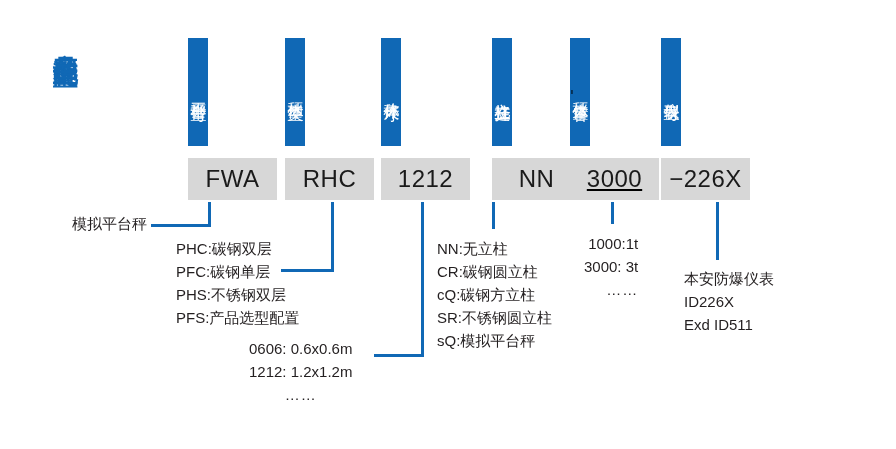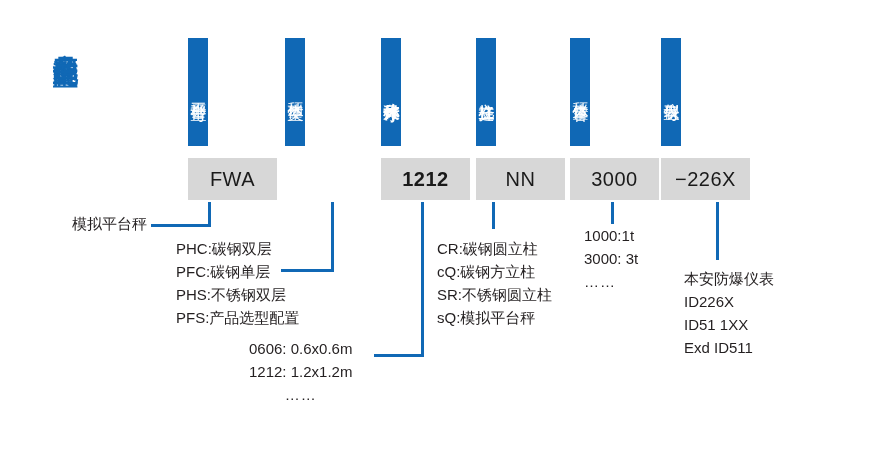--- a/index.html
+++ b/index.html
@@ -56,21 +56,21 @@
     box-sizing: border-box;
     padding: 6px 0;
   }
   .col-value {
     margin-top: 12px;
     background: #d7d7d7;
     color: #1a1a1a;
     height: 42px;
     line-height: 42px;
     text-align: center;
-    font-size: 20px;
+    font-size: 24px;
     letter-spacing: 0.5px;
   }
 
   
   .conn-v {
     position: absolute;
     width: 3px;
     background: #1068b5;
   }
   .conn-h {
@@ -99,33 +99,34 @@
 
   <div id="title-vertical">产品选型配置</div>
 
   <div class="col" style="left:188px;">
     <div class="col-header">平台秤型号</div>
     <div class="col-value">FWA</div>
   </div>
 
   <div class="col" style="left:285px;">
     <div class="col-header">秤体类型</div>
+    <div class="col-value">RHC</div>
   </div>
 
-  <div class="col" style="left:381px;font-weight:bold;">
+  <div class="col" style="left:381px;">
     <div class="col-header">称体尺寸</div>
     <div class="col-value">1212</div>
   </div>
 
-  <div class="col" style="left:476px;">
+  <div class="col" style="left:492px;">
     <div class="col-header">立柱选择</div>
     <div class="col-value">NN</div>
   </div>
 
-  <div class="col" style="left:570px;">
+  <div class="col" style="left:570px;text-decoration:underline;">
     <div class="col-header">秤体容量</div>
     <div class="col-value">3000</div>
   </div>
 
   <div class="col" style="left:661px;">
     <div class="col-header">仪表型号</div>
     <div class="col-value">−226X</div>
   </div>
 
   <div class="conn-v" style="left:208px; top:202px; height:25px;"></div>
@@ -154,32 +155,32 @@
     <span class="note-line">PFS:产品选型配置</span>
   </div>
 
   <div class="note" style="left:249px; top:337px;text-align:center;">
     <span class="note-line">0606: 0.6x0.6m</span>
     <span class="note-line">1212: 1.2x1.2m</span>
     <span class="note-line dots">……</span>
   </div>
 
   <div class="note" style="left:437px; top:237px;">
+    <span class="note-line">NN:无立柱</span>
     <span class="note-line">CR:碳钢圆立柱</span>
     <span class="note-line">cQ:碳钢方立柱</span>
     <span class="note-line">SR:不锈钢圆立柱</span>
     <span class="note-line">sQ:模拟平台秤</span>
   </div>
 
-  <div class="note" style="left:584px; top:224px;">
+  <div class="note" style="left:584px; top:232px;text-align:right;">
     <span class="note-line">1000:1t</span>
     <span class="note-line">3000: 3t</span>
     <span class="note-line dots">……</span>
   </div>
 
   <div class="note" style="left:684px; top:267px;">
     <span class="note-line">本安防爆仪表</span>
     <span class="note-line">ID226X</span>
-    <span class="note-line">ID51 1XX</span>
     <span class="note-line">Exd ID511</span>
   </div>
 
 </div>
 
 </body></html>

